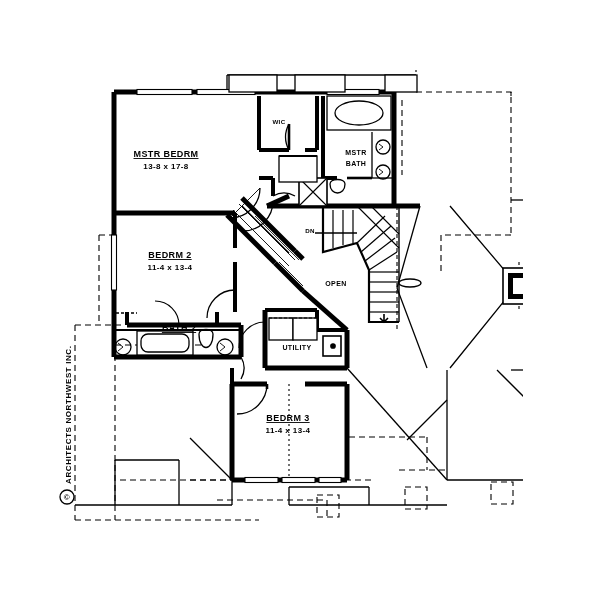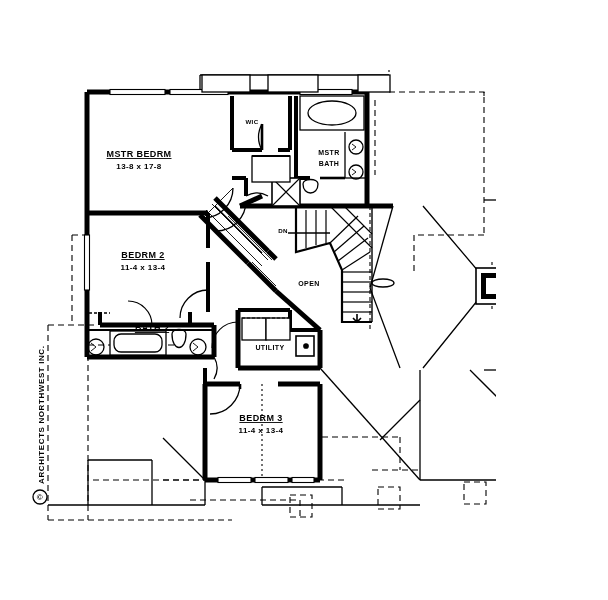--- a/index.html
+++ b/index.html
@@ -10,20 +10,21 @@
   }
   body {
     font-family: "Liberation Sans", sans-serif;
   }
   #plan-root {
     position: relative;
     width: 496px;
     height: 600px;
     background: #ffffff;
     overflow: hidden;
+    margin-left: 27px;
   }
   #plan-svg {
     display: block;
     width: 608px;
     height: 600px;
   }
   .rm-label {
     font-family: "Liberation Sans", sans-serif;
     font-weight: bold;
     fill: #000000;

